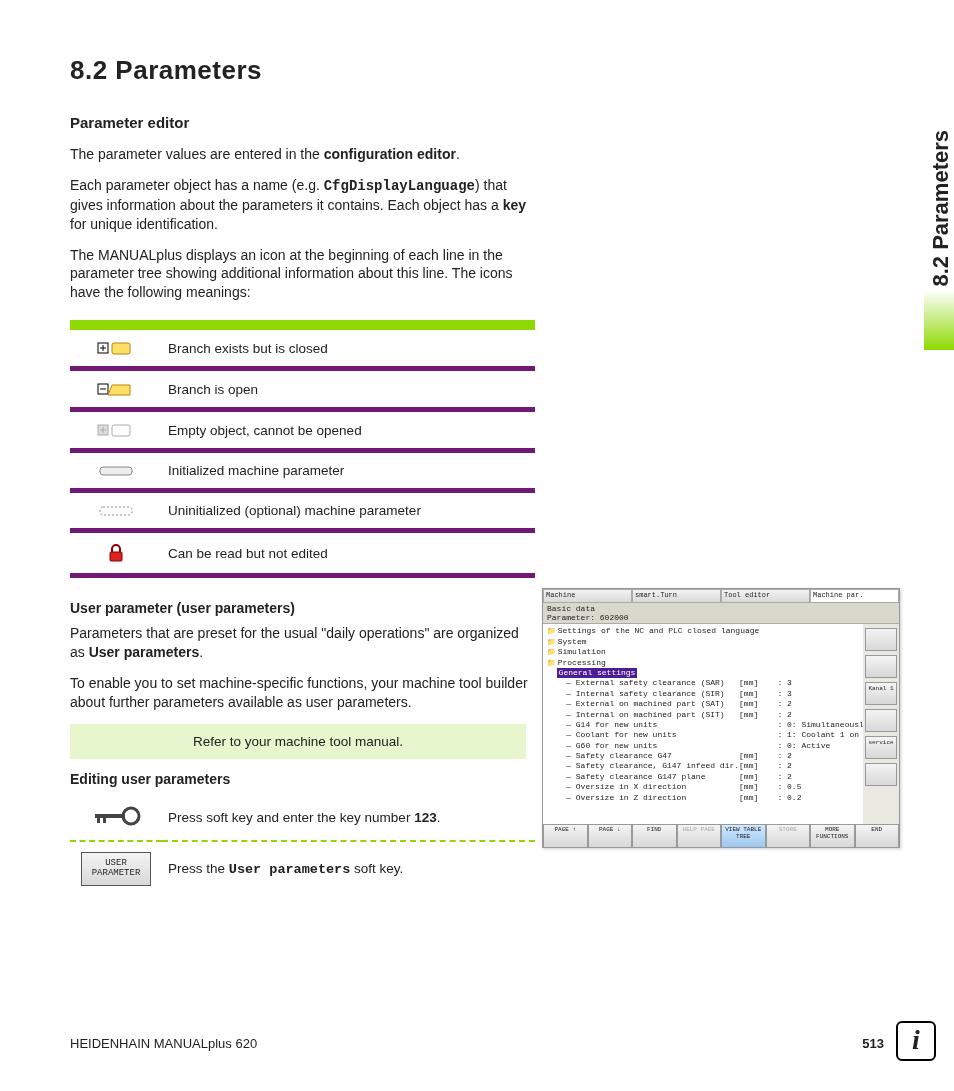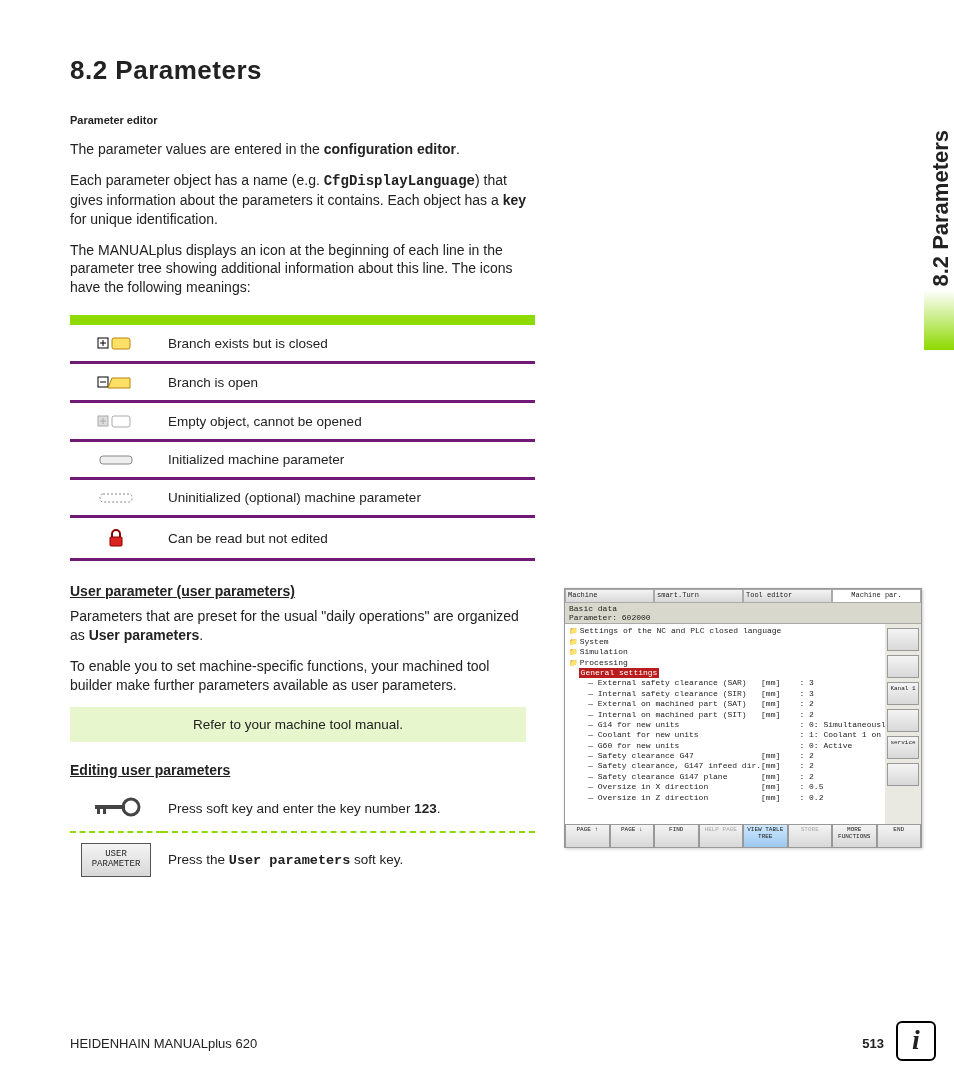--- a/index.html
+++ b/index.html
@@ -19,21 +19,21 @@
     box-sizing: border-box;
     height: 100%;
   }
   h1 {
     font-size: 26px;
     font-weight: bold;
     margin: 0 0 28px 0;
     letter-spacing: 0.5px;
   }
   h2 {
-    font-size: 11px;
+    font-size: 15px;
     font-weight: bold;
     margin: 0 0 14px 0;
   }
   p {
     margin: 0 14px 12px 0;
     line-height: 1.35;
     max-width: 460px;
   }
   .side-label {
     position: absolute;
@@ -60,42 +60,41 @@
   }
   .icon-table thead tr {
     height: 10px;
   }
   .icon-table thead td {
     background: #8dd900;
     height: 10px;
     padding: 0;
   }
   .icon-table tbody td {
-    border-bottom: 3px solid #701a75;
+    border-bottom: 5px solid #701a75;
     padding: 10px 6px;
     vertical-align: middle;
     font-size: 13.5px;
   }
   .icon-table tbody td:first-child {
     width: 80px;
     text-align: center;
   }
   .icon-cell svg { display: block; margin: 0 auto; }
   .mono { font-family: "Courier New", monospace; font-weight: bold; }
   .bold { font-weight: bold; }
   .sub-heading {
     font-weight: bold;
     font-size: 14px;
     margin: 12px 0 8px 0;
-    text-decoration: underline;
   }
   .note-box {
     background: #e7f6cc;
     padding: 10px 18px;
-    margin: 10px 0 20px 0;
+    margin: 10px 0 12px 0;
     font-size: 13.5px;
     width: 420px;
     text-align: center;
   }
   .step-table {
     width: 465px;
     border-collapse: collapse;
     margin-top: 8px;
   }
   .step-table td {
@@ -119,21 +118,21 @@
     font-family: "Courier New", monospace;
     font-size: 9px;
     padding: 6px 4px;
     text-align: center;
     line-height: 1.1;
     width: 60px;
   }
   
   .screenshot {
     position: absolute;
-    left: 564px;
+    left: 542px;
     top: 588px;
     width: 356px;
     height: 258px;
     border: 1px solid #999;
     box-shadow: 1px 1px 3px rgba(0,0,0,0.2);
     font-size: 8px;
     background: #e9e9e1;
     overflow: hidden;
     font-family: "Courier New", monospace;
   }
@@ -144,21 +143,21 @@
   }
   .ss-tab {
     flex: 1;
     border: 1px solid #aaa;
     background: linear-gradient(#f4f4f4,#d8d8d8);
     font-size: 7px;
     padding: 1px 2px;
     white-space: nowrap;
     overflow: hidden;
   }
-  .ss-tab.active { background: #fff; text-align: center; }
+  .ss-tab.active { background: #fff; }
   .ss-header {
     background: #d8d8cc;
     padding: 1px 4px;
     border-bottom: 1px solid #aaa;
     line-height: 1.15;
   }
   .ss-body {
     display: flex;
     height: 200px;
   }
@@ -168,21 +167,21 @@
     padding: 2px 4px;
     line-height: 1.3;
     overflow: hidden;
   }
   .ss-tree .folder::before {
     content: "📁";
     font-size: 7px;
     margin-right: 2px;
   }
   .ss-tree .sel {
-    background: #b91c1c;
+    background: #4c1d95;
     color: #fff;
     display: inline-block;
     padding: 0 2px;
   }
   .ss-tree .row { white-space: pre; }
   .ss-side {
     width: 32px;
     background: #e9e9e1;
     display: flex;
     flex-direction: column;
@@ -325,21 +324,21 @@
           </td>
           <td>Can be read but not edited</td>
         </tr>
       </tbody>
   </table>
 
   <div class="sub-heading">User parameter (user parameters)</div>
   <p>
     <span>Parameters that are preset for the usual "daily operations" are organized as </span><span class="bold">User parameters</span>.
   </p>
-  <p>To enable you to set machine-specific functions, your machined tool builder make further parameters available as user parameters.</p>
+  <p>To enable you to set machine-specific functions, your machine tool builder about further parameters available as user parameters.</p>
 
   <div class="note-box">Refer to your machine tool manual.</div>
 
   <div class="sub-heading">Editing user parameters</div>
 
   <table class="step-table">
     <tbody>
         <tr>
       <td class="step-icon-cell">
         <span class="key-icon">

